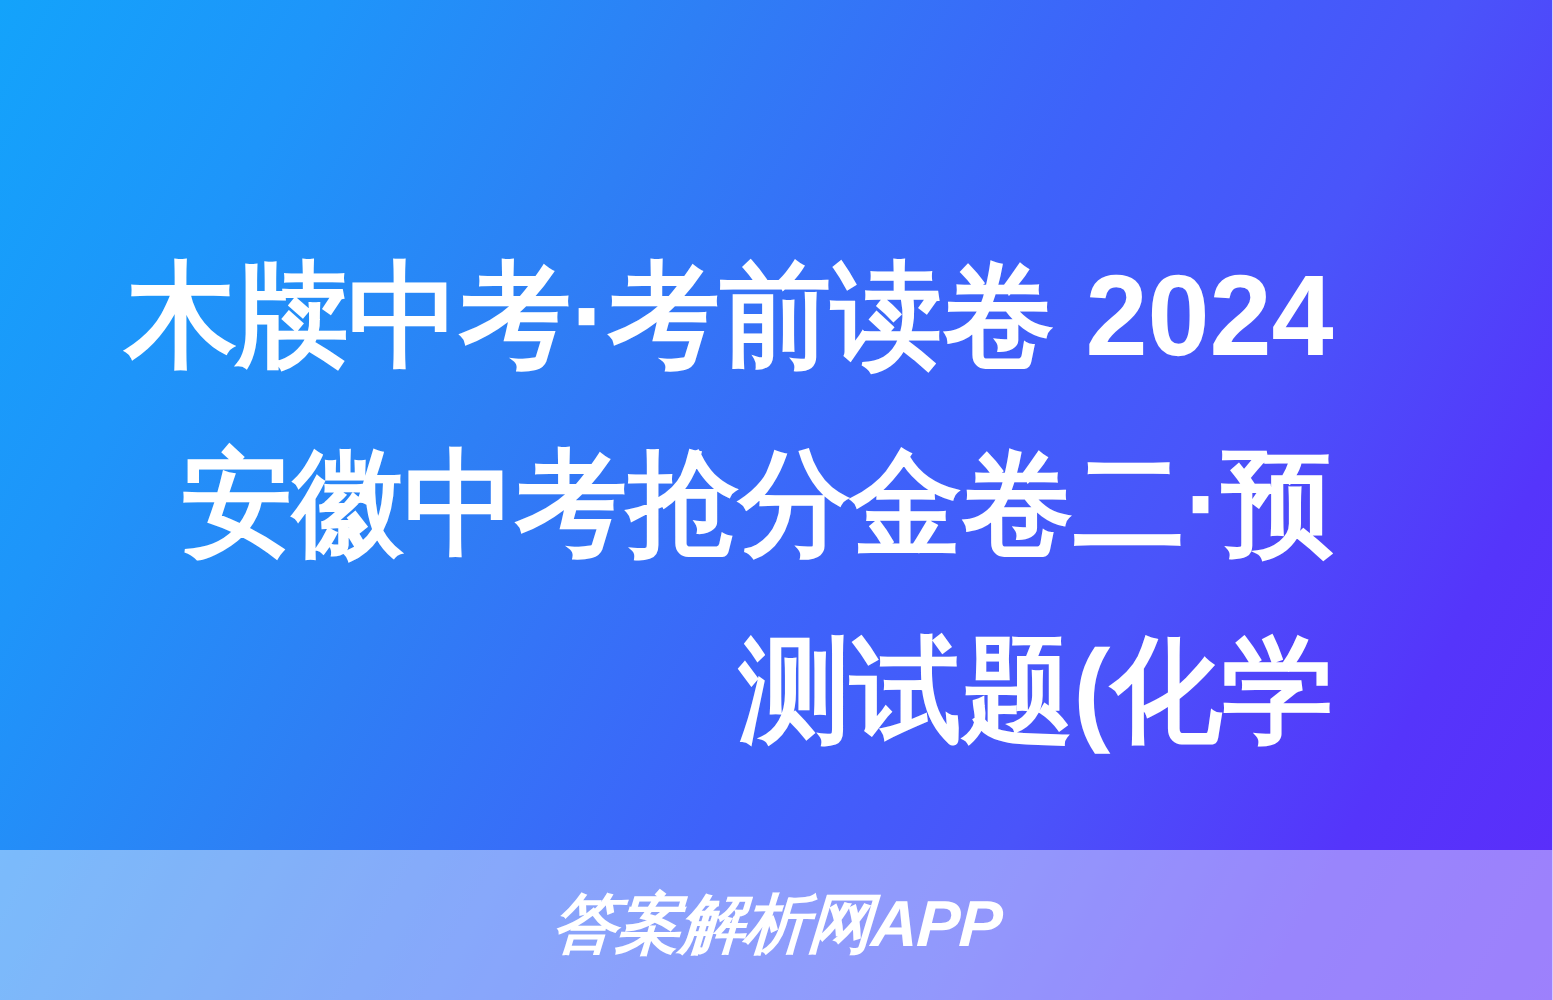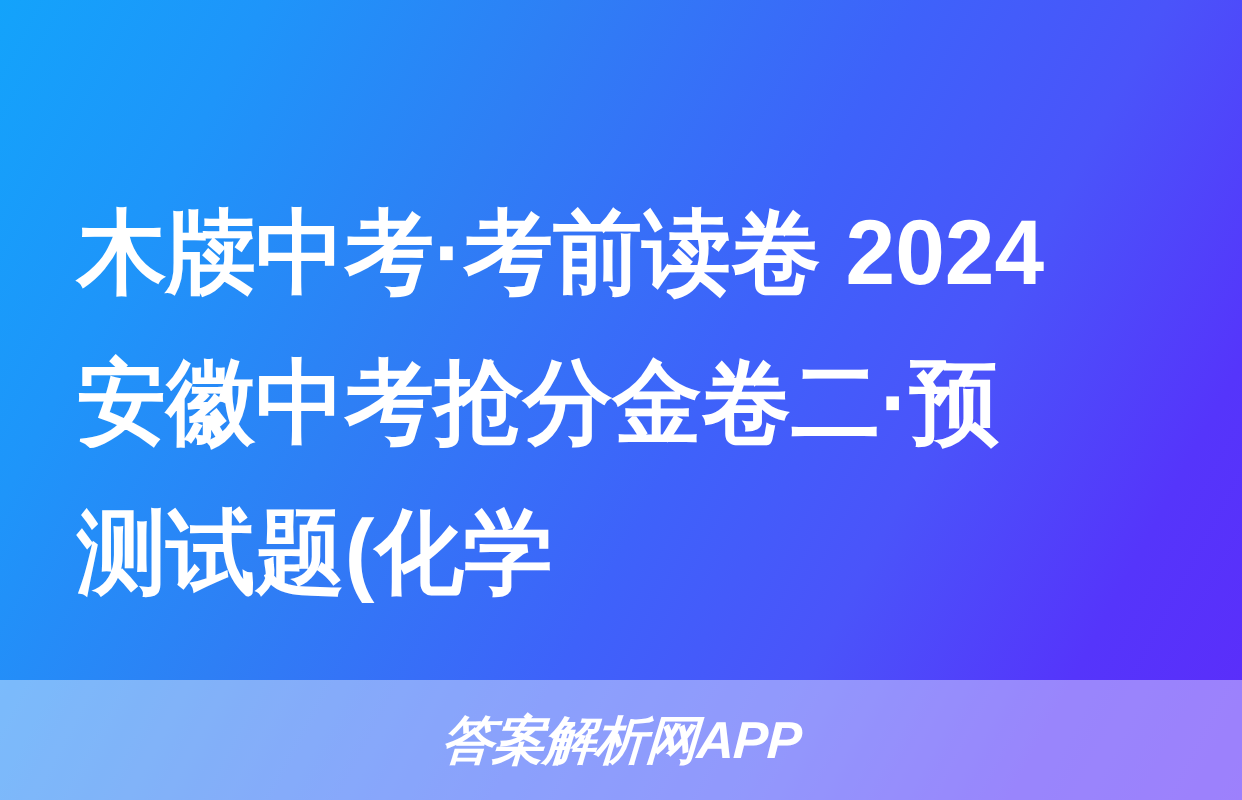--- a/index.html
+++ b/index.html
@@ -21,26 +21,26 @@
                 #2E7FF5 34%,
                 #3E62FA 55%,
                 #4A54FA 70%,
                 #5535FB 86%,
                 #5C2CFA 100%);
   }
 
   
   .title-block {
     position: absolute;
-    left: 0;
+    left: 12px;
     top: 178px;
     width: 1132px;
     padding: 0 62px;
     box-sizing: border-box;
-    text-align: left;
+    text-align: right;
   }
 
   .title-line {
     display: block;
     color: #ffffff;
     font-size: 92px;
     line-height: 150px;
     font-weight: 700;
     letter-spacing: 0px;
     white-space: nowrap;

